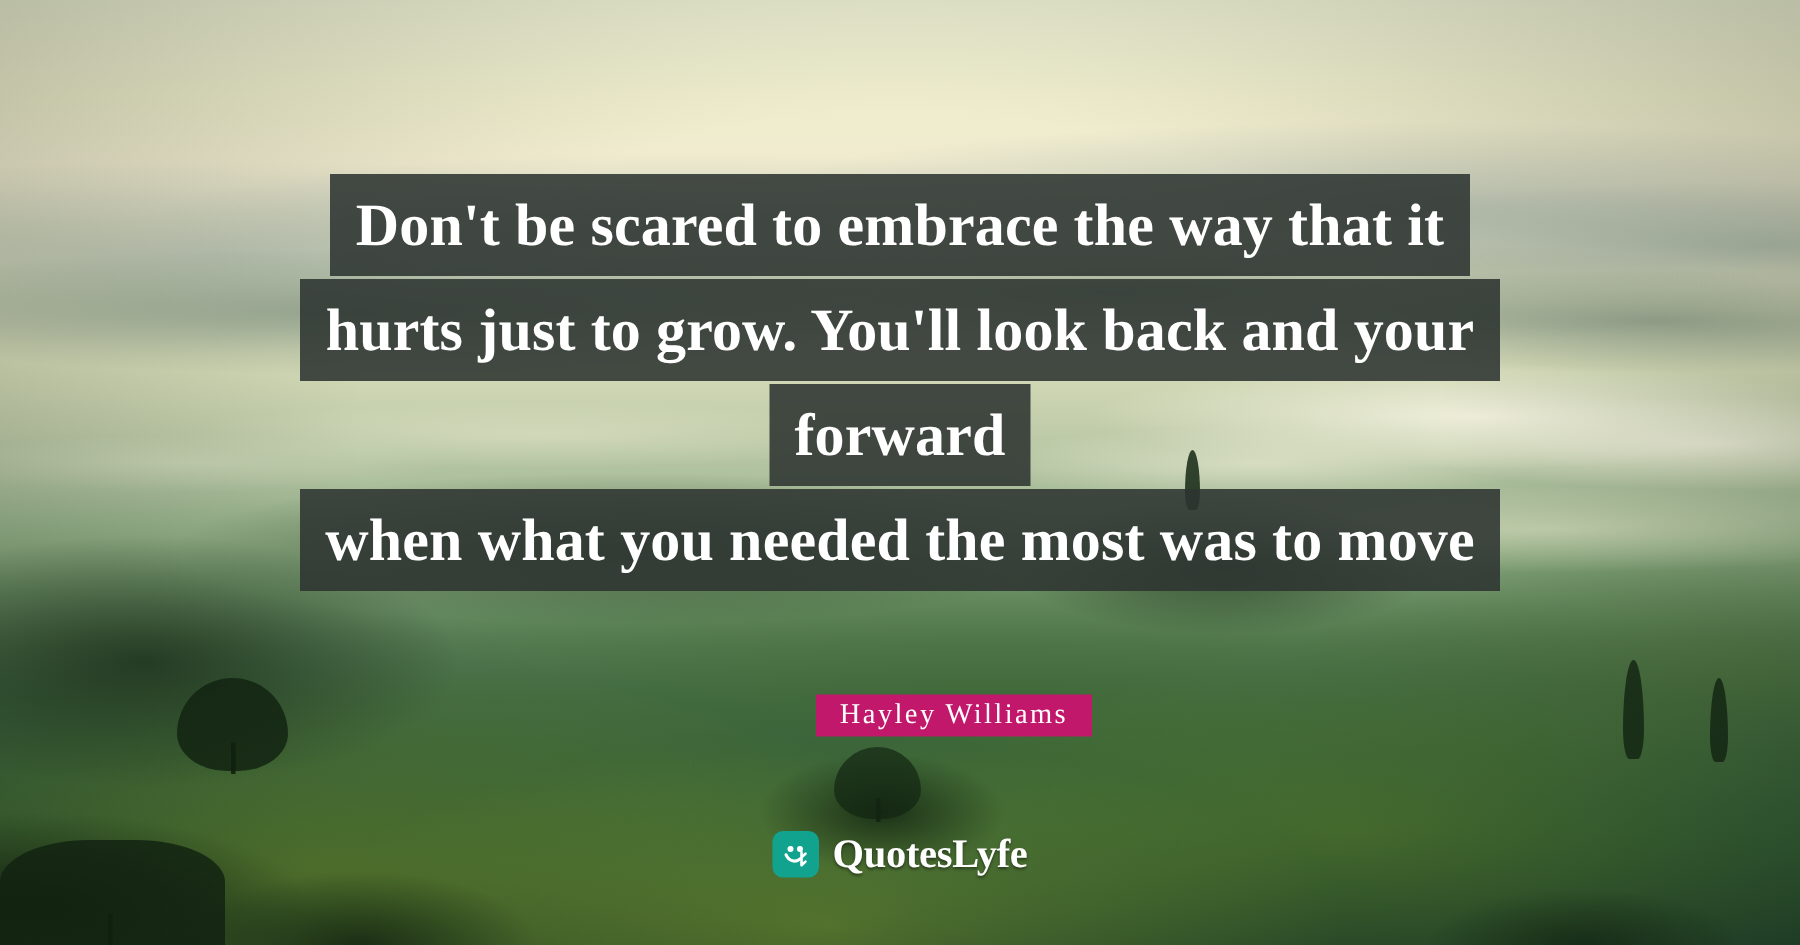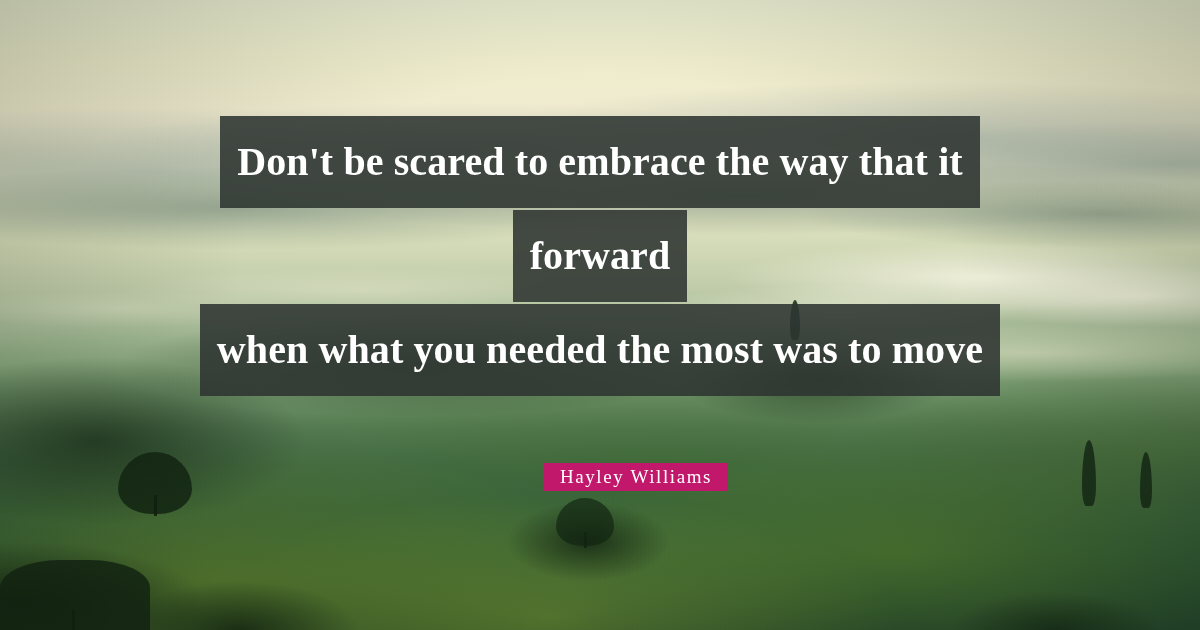--- a/index.html
+++ b/index.html
@@ -126,21 +126,21 @@
 
   .quote-line > span {
     display:inline-block;
     background:#31383599;
     background-color:rgba(45,52,49,.88);
     color:#ffffff;
     font-family:"Liberation Serif", serif;
     font-weight:700;
     font-size:40px;
     line-height:68px;
-    padding:12px 17px;
+    padding:0 17px;
     letter-spacing:.1px;
     white-space:nowrap;
   }
 
   
   #author-wrap {
     position:absolute;
     left:0; top:463px;
     width:1200px;
     text-align:center;
@@ -208,25 +208,39 @@
   <div class="cypress" style="left:1140px; top:452px; width:12px; height:56px;"></div>
   <div class="cypress" style="left:790px; top:300px; width:10px; height:40px;"></div>
 
   <div class="bg-layer bg-tint"></div>
 
   <div id="quote-block">
     <div class="quote-line">
       <span>Don't be scared to embrace the way that it</span>
     </div>
     <div class="quote-line">
+      <span>hurts just to grow. You'll look back and your</span>
+    </div>
+    <div class="quote-line">
       <span>forward</span>
     </div>
     <div class="quote-line">
       <span>when what you needed the most was to move</span>
     </div>
   </div>
 
   <div id="author-wrap">
     <span id="author-badge">Hayley Williams</span>
   </div>
 
+  <div id="logo-wrap">
+    <span id="logo-mark">
+      <svg width="21" height="21" viewBox="0 0 24 24" aria-hidden="true">
+        <circle cx="8" cy="8" r="2.3" fill="#ffffff"></circle>
+        <circle cx="15.2" cy="8" r="2.3" fill="#ffffff"></circle>
+        <path d="M4.6 12.4 C6.6 17.4 12.2 18.6 15.6 15.4" stroke="#ffffff" stroke-width="2.4" fill="none" stroke-linecap="round"></path>
+        <path d="M16.4 10.6 L16.4 20.4 M16.4 20.4 L19.4 17.6 M16.4 14.4 L19.4 11.6" stroke="#ffffff" stroke-width="2" fill="none" stroke-linecap="round" stroke-linejoin="round"></path>
+      </svg>
+    </span>
+    <span id="logo-text">QuotesLyfe</span>
+  </div>
 
 </div>
 
 </body></html>

